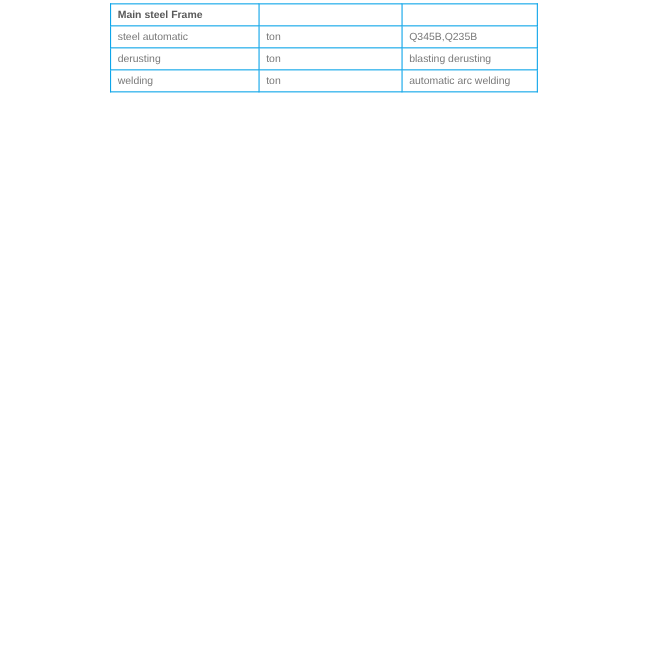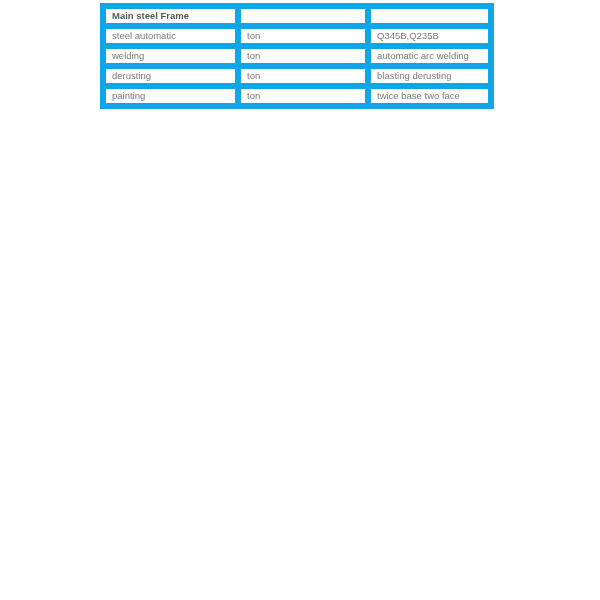--- a/index.html
+++ b/index.html
@@ -19,21 +19,21 @@
   }
   table.spec {
     position: absolute;
     border-collapse: collapse;
     table-layout: fixed;
     background: #ffffff;
   }
   #t1 { left: 100px; top: 3px;   width: 388px; }
   #t2 { left: 100px; top: 110px; width: 388px; }
   td {
-    border: 6px solid #0ea5e9;
+    border: 1px solid #0ea5e9;
     font-size: 9.5px;
     line-height: 1.2;
     color: #7a7a7a;
     height: 20px;
     box-sizing: border-box;
     padding: 0 4px 0 6px;
     overflow: hidden;
     white-space: nowrap;
     vertical-align: middle;
     background: #ffffff;
@@ -60,33 +60,28 @@
         <td class="bold-text">Main steel Frame</td>
         <td></td>
         <td></td>
       </tr>
     <tr>
           <td>steel automatic</td>
           <td>ton</td>
           <td>Q345B,Q235B</td>
         </tr>
         <tr>
-          <td>welding</td>
-          <td>ton</td>
-          <td>automatic arc welding</td>
-        </tr>
-        <tr>
           <td>derusting</td>
           <td>ton</td>
           <td>blasting derusting</td>
         </tr>
         <tr>
-          <td>painting</td>
+          <td>welding</td>
           <td>ton</td>
-          <td>twice base two face</td>
+          <td>automatic arc welding</td>
         </tr>
       </tbody>
   </table>
 
   <table class="spec" id="t2">
     <colgroup>
       <col style="width:84px">
       <col style="width:304px">
     </colgroup>
     <tbody></tbody>

